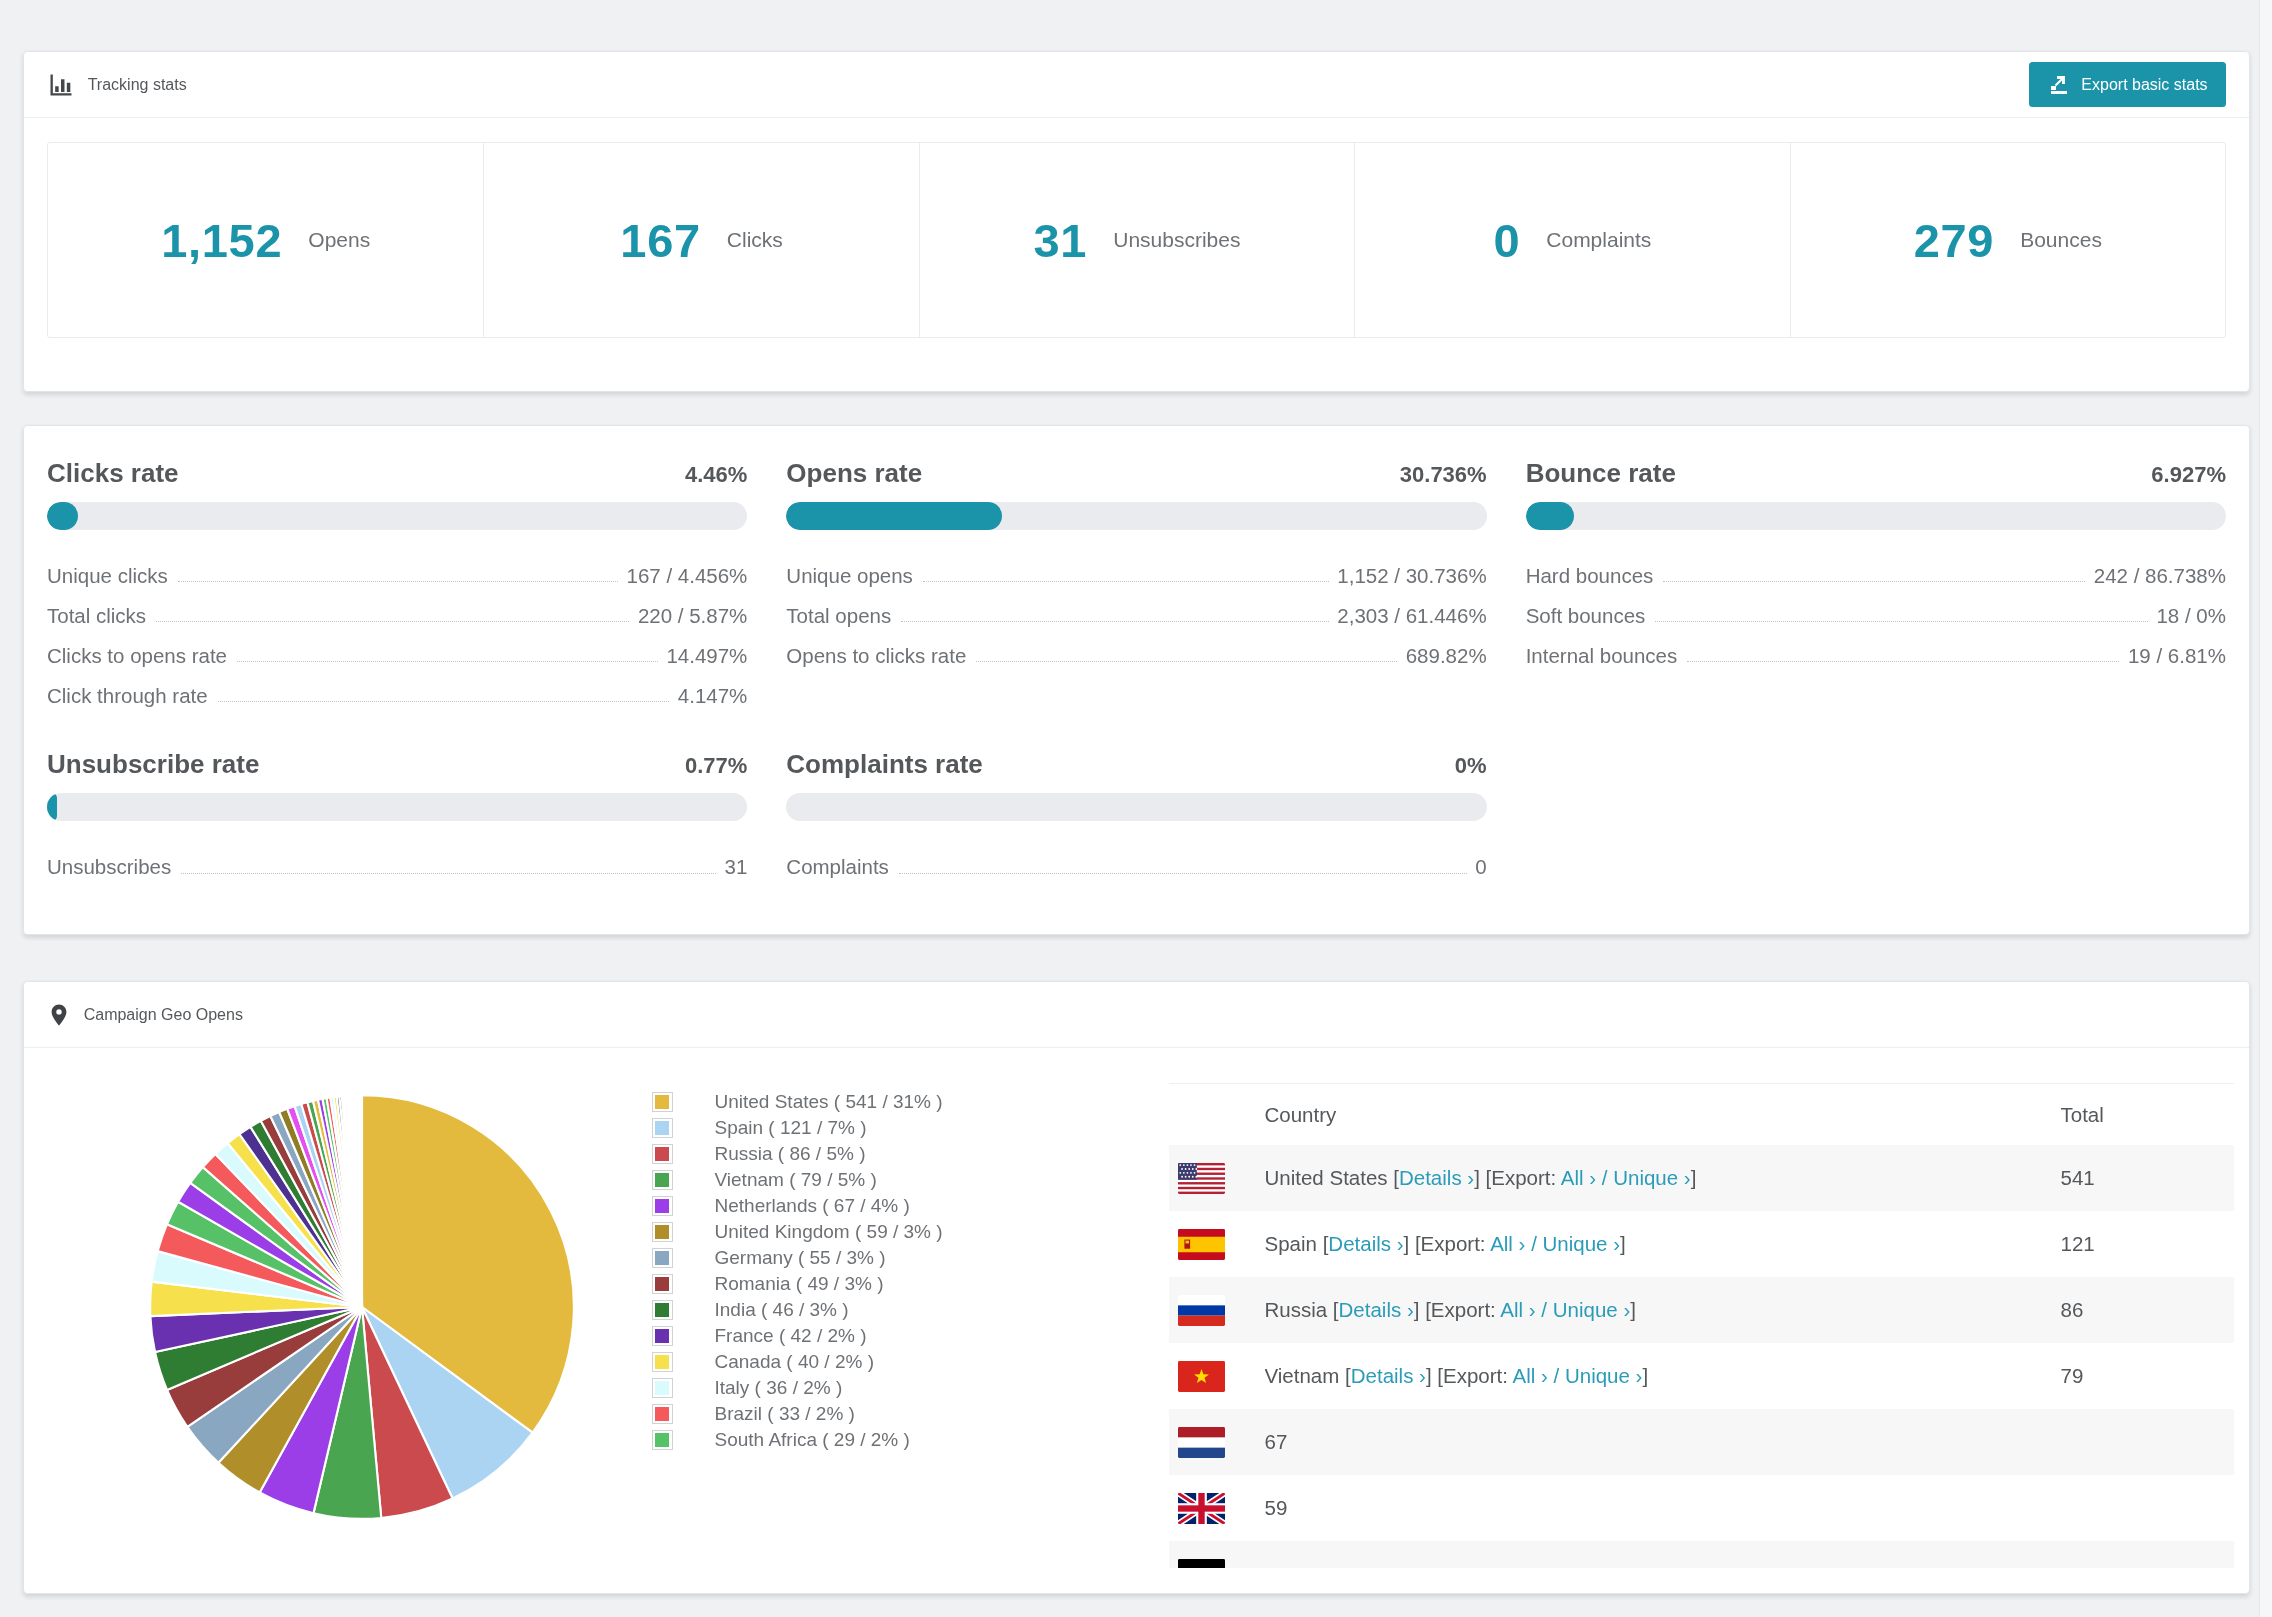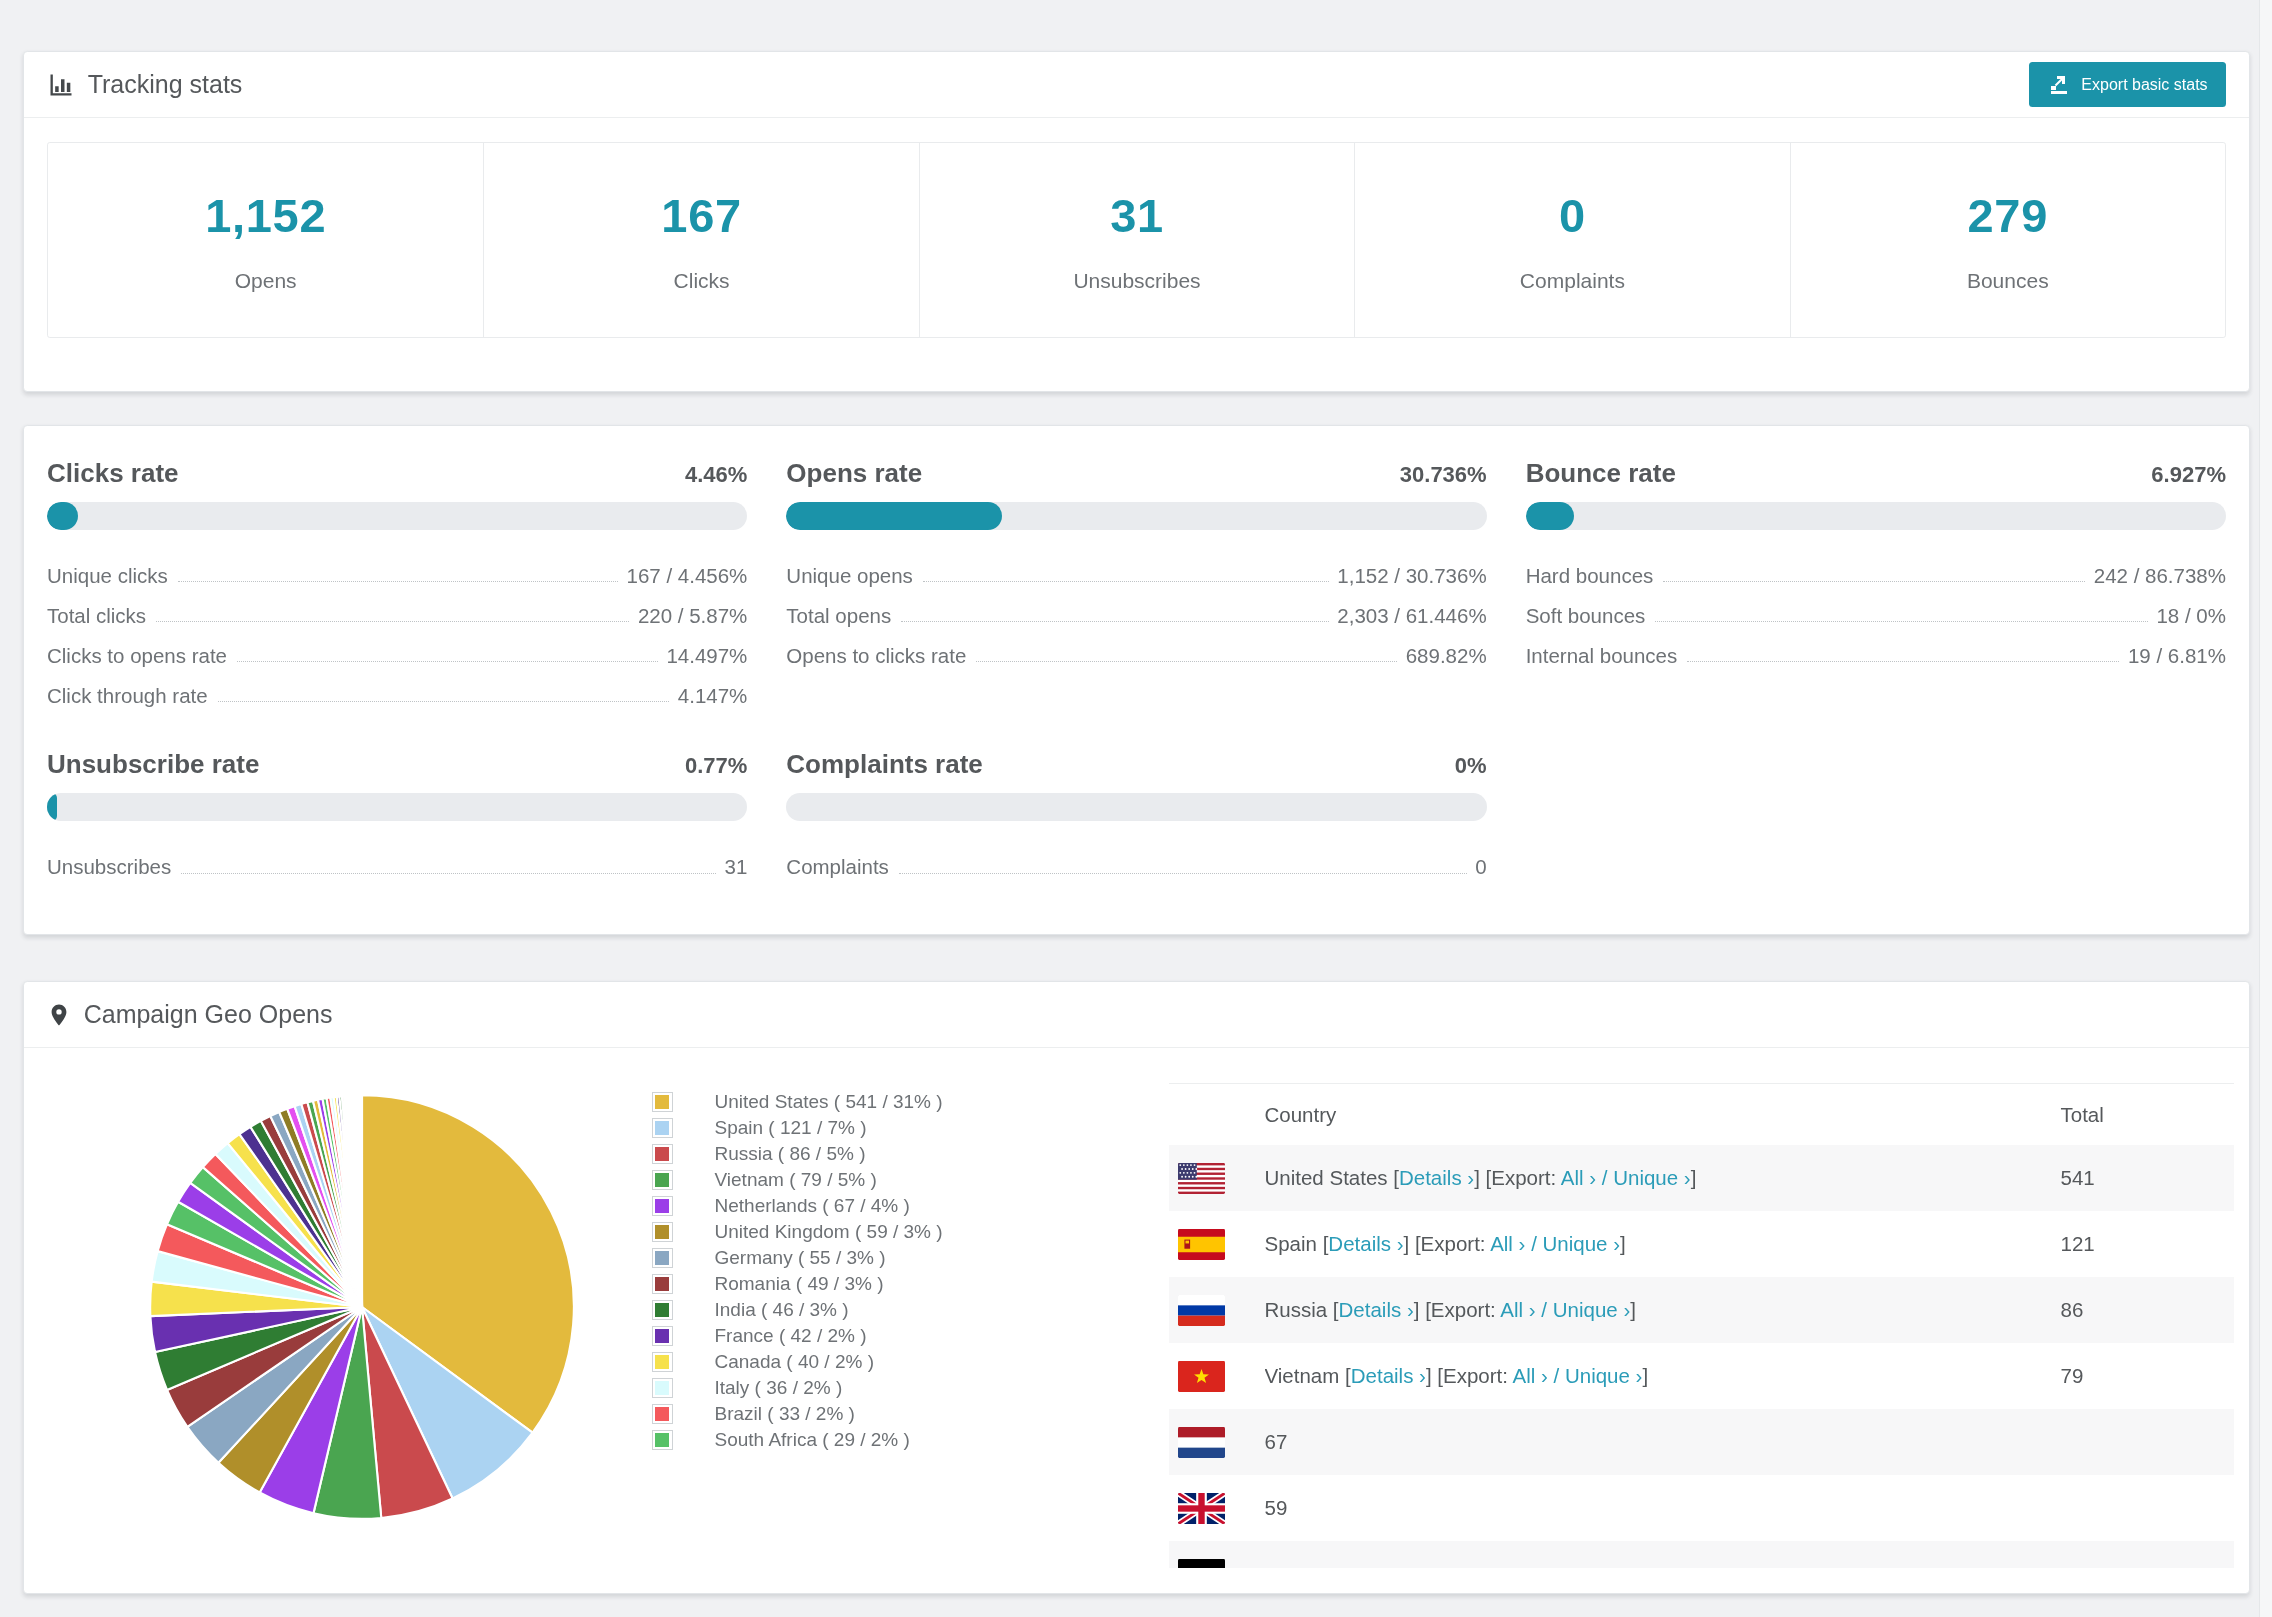--- a/index.html
+++ b/index.html
@@ -2,30 +2,30 @@
 <html style="font-size:11.3px"><head>
 <meta charset="utf-8">
 <style>
   html,body{margin:0;padding:0;background:#eef0f2;}
   *{box-sizing:border-box;}
   #screen{position:relative;width:2273px;height:1618px;background:#f0f1f3;overflow:hidden;
           font-family:"Liberation Sans","DejaVu Sans",sans-serif;color:#55585b;}
   .card{position:absolute;left:23px;right:23px;background:#fff;border:0.7px solid #e2e5e8;
         border-radius:4.2px;box-shadow:0 2.1px 4.2px rgba(40,50,60,.14);}
   .card-header{display:flex;align-items:center;height:66px;padding:0 23px;border-bottom:0.7px solid #eceeef;}
-  .card-title{font-size:25px;font-weight:500;color:#55585b;display:flex;align-items:center;gap:12.7px;}
+  .card-title{font-size:16px;font-weight:500;color:#55585b;display:flex;align-items:center;gap:12.7px;}
   .hdr-icon{width:28px;height:28px;flex:none;}
   
   #card-tracking{top:51px;height:341px;}
   .export-btn{margin-left:auto;display:flex;align-items:center;gap:10px;background:#1b93a9;color:#fff;
               border:none;border-radius:3.5px;height:45px;padding:0 18.4px;font-size:16px;cursor:pointer;
               font-family:inherit;}
   .stats-row{position:absolute;left:23px;right:23px;top:90px;height:196px;display:grid;
              grid-template-columns:repeat(5,1fr);border:0.7px solid #e9ebed;border-radius:2.8px;background:#fff;}
-  .statbox{display:flex;flex-direction:column;align-items:center;justify-content:center;gap:26px;}
+  .statbox{display:flex;flex-direction:row;align-items:center;justify-content:center;gap:26px;}
   .statbox + .statbox{border-left:0.7px solid #e9ebed;}
   .stat-value{font-size:47px;font-weight:700;color:#1b93a9;letter-spacing:0.7px;}
   .stat-label{font-size:21px;color:#6e7276;}
   
   #card-rates{top:425px;height:510px;padding:32px 23px;}
   .rates-grid{display:grid;grid-template-columns:1fr 1fr 1fr;column-gap:39px;row-gap:41px;}
   .rate-head{display:flex;align-items:baseline;}
   .rate-title{font-size:26px;font-weight:700;color:#55585b;}
   .rate-value{margin-left:auto;font-size:22px;font-weight:700;color:#55585b;}
   .progress-track{margin-top:12.7px;height:28px;background:#e9ebee;border-radius:14px;overflow:hidden;}

